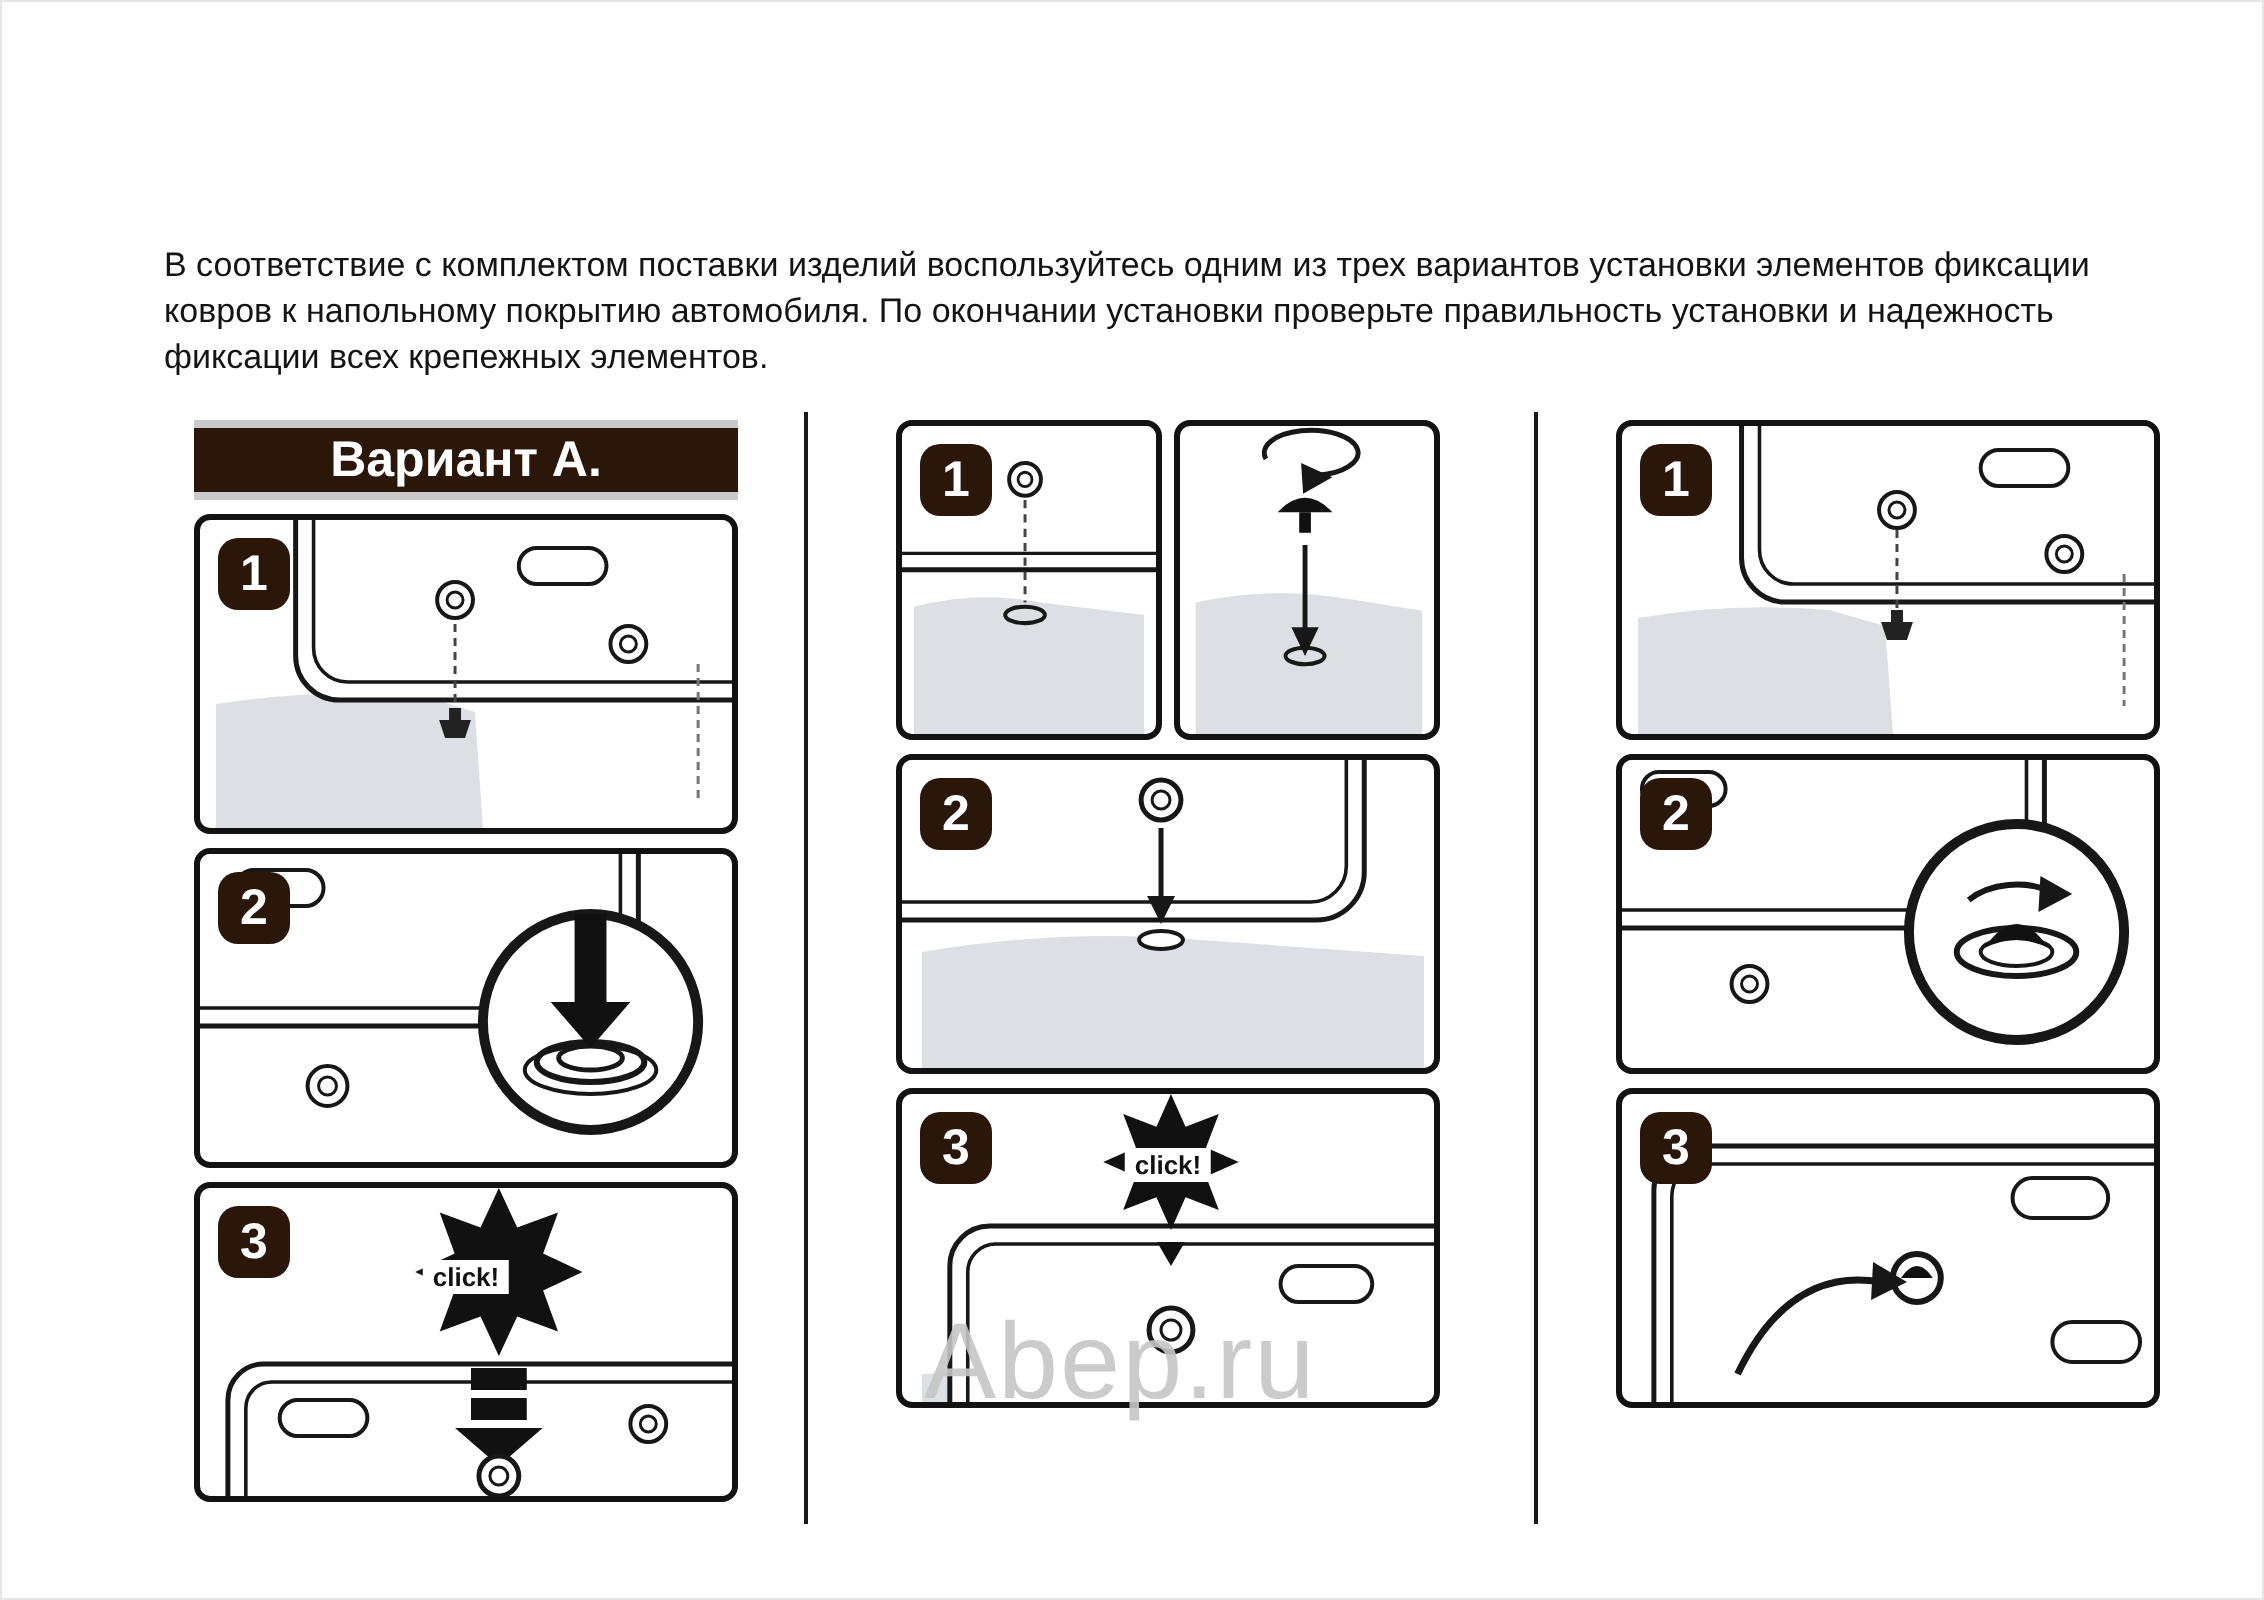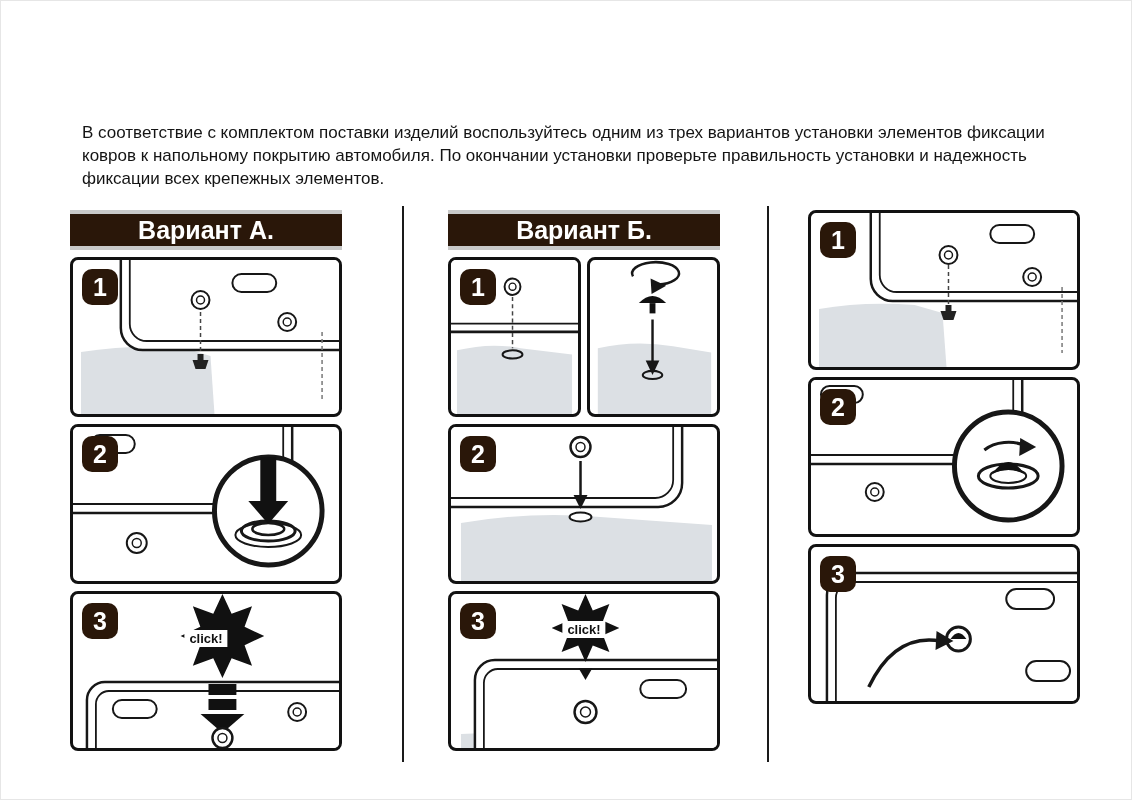--- a/index.html
+++ b/index.html
@@ -7,21 +7,21 @@
         font-family:"Liberation Sans","DejaVu Sans",sans-serif;overflow:hidden;
         box-shadow:inset 0 0 0 1px #e6e6e6;}
   .top-bar{position:absolute;left:0;top:34px;width:1132px;height:80px;background:#2a1709;
            display:flex;align-items:center;box-sizing:border-box;padding-left:28px;}
   .top-bar h1{margin:0;color:#fff;font-size:34px;font-weight:bold;letter-spacing:.5px;}
   .intro{position:absolute;left:82px;top:122px;width:1000px;margin:0;
          font-size:17px;line-height:1.35;color:#141414;}
   .divider{position:absolute;top:206px;width:2px;height:556px;background:#1a1a1a;}
   .divider-1{left:402px;} .divider-2{left:767px;}
   .col{position:absolute;top:210px;width:272px;}
-  .col-a{left:70px;} .col-b{left:448px;} .col-c{left:808px;}
+  .col-a{left:97px;} .col-b{left:448px;} .col-c{left:808px;}
   .variant-header{height:40px;background:#2a1709;border-top:4px solid #c9c9c9;border-bottom:4px solid #c9c9c9;
                   box-sizing:border-box;color:#fff;display:flex;align-items:center;justify-content:center;
                   font-size:25px;font-weight:bold;margin-bottom:7px;}
   .panel{position:relative;height:160px;border:3px solid #121212;border-radius:8px;margin-bottom:7px;
          background:#fff;overflow:hidden;box-sizing:border-box;}
   .panel.split{border:none;border-radius:0;display:flex;gap:6px;background:transparent;overflow:visible;}
   .half{flex:1;position:relative;border:3px solid #121212;border-radius:8px;background:#fff;overflow:hidden;box-sizing:border-box;}
   .badge{position:absolute;top:9px;left:9px;width:36px;height:36px;border-radius:10px;background:#2a1709;
          color:#fff;font-size:25px;font-weight:bold;display:flex;align-items:center;justify-content:center;z-index:2;}
   .ill{position:absolute;left:0;top:0;width:100%;height:100%;}
@@ -95,23 +95,20 @@
         <rect x="136" y="90" width="28" height="11" fill="#111"></rect>
         <rect x="136" y="105" width="28" height="11" fill="#111"></rect>
         <polygon points="128,120 172,120 150,139" fill="#111"></polygon>
         <circle cx="150" cy="144" r="10" fill="#fff" stroke="#171717" stroke-width="2.5"></circle>
         <circle cx="150" cy="144" r="4.5" fill="none" stroke="#171717" stroke-width="1.5"></circle>
       </svg>
     </div>
   </section>
 
   <section class="col col-b">
-    <div class="variant-header">
-      <span>Вариант Б.</span>
-    </div>
 
     <div class="panel split">
       <div class="half">
         <span class="badge">1</span>
         <svg class="ill" viewBox="0 0 128 150" preserveAspectRatio="none">
           <path d="M6 88 Q40 80 70 86 L122 92 L122 150 L6 150 Z" fill="#dce0e4"></path>
           <rect x="-60" y="-80" width="222" height="150" rx="20" fill="#fff" stroke="#171717" stroke-width="2.5"></rect>
           <rect x="-52" y="-72" width="206" height="134" rx="15" fill="none" stroke="#171717" stroke-width="1.6"></rect>
           <circle cx="62" cy="26" r="8" fill="#fff" stroke="#171717" stroke-width="2"></circle>
           <circle cx="62" cy="26" r="3.5" fill="none" stroke="#171717" stroke-width="1.4"></circle>
@@ -209,14 +206,15 @@
         <rect x="196" y="42" width="48" height="20" rx="10" fill="none" stroke="#171717" stroke-width="2"></rect>
         <rect x="216" y="114" width="44" height="20" rx="10" fill="none" stroke="#171717" stroke-width="2"></rect>
         <circle cx="148" cy="92" r="12" fill="#fff" stroke="#171717" stroke-width="3"></circle>
         <path d="M140 92 Q148 80 156 92 Z" fill="#111"></path>
         <path d="M58 140 Q84 86 130 94" fill="none" stroke="#171717" stroke-width="3.5"></path>
         <polygon points="126,84 143,94 125,103" fill="#171717"></polygon>
       </svg>
     </div>
   </section>
 
+  <div class="watermark">Abep.ru</div>
 
 </div>
 
 </body></html>

